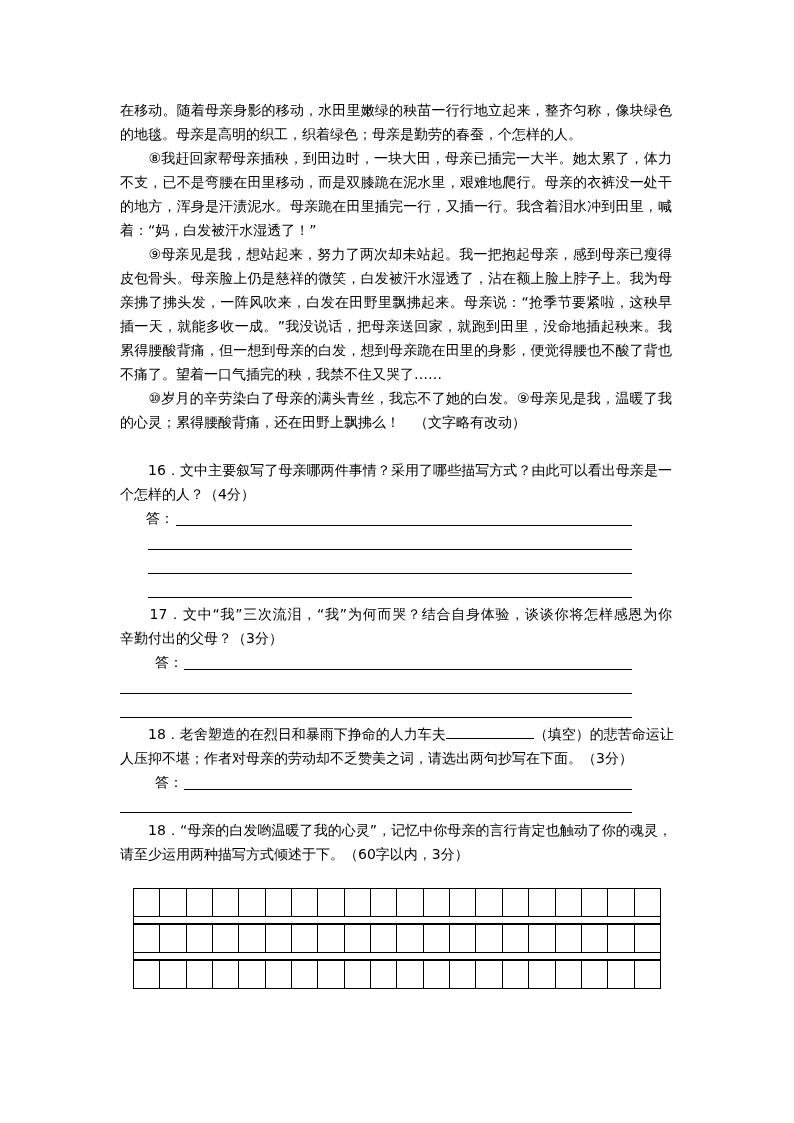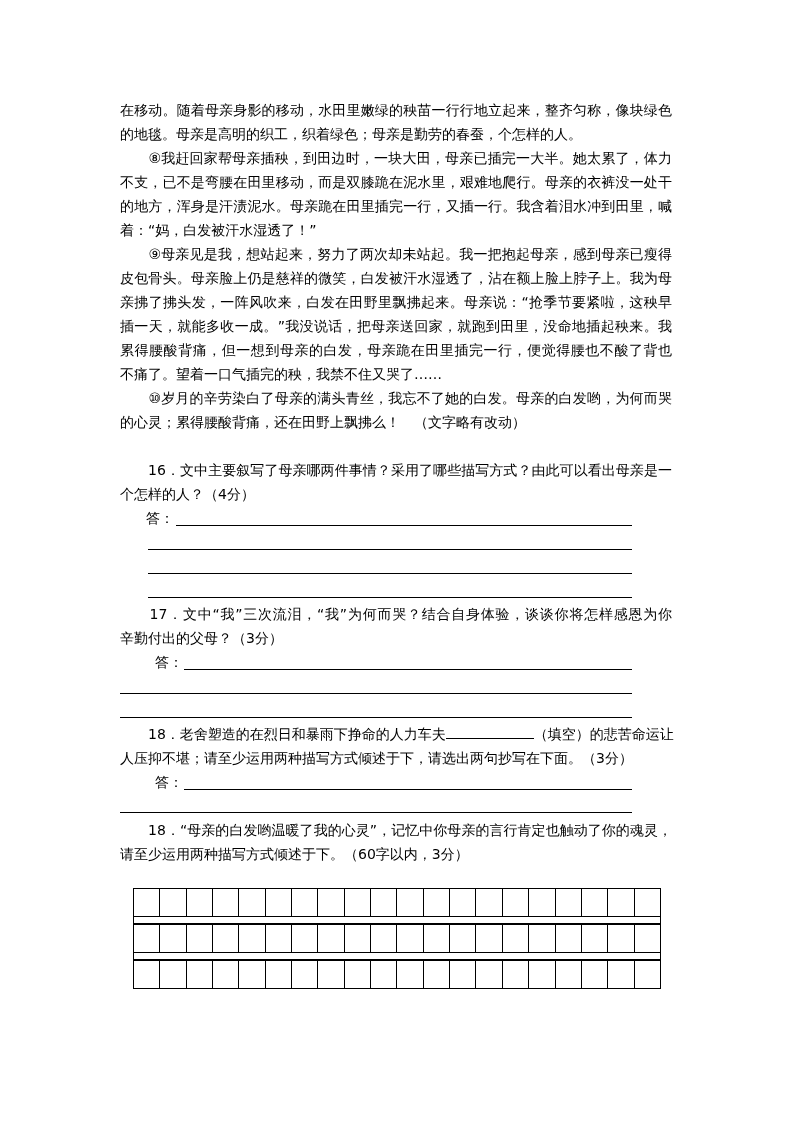--- a/index.html
+++ b/index.html
@@ -29,23 +29,23 @@
     <div class="line" style="top:102px">在移动。随着母亲身影的移动，水田里嫩绿的秧苗一行行地立起来，整齐匀称，像块绿色</div>
     <div class="line last" style="top:126px">的地毯。母亲是高明的织工，织着绿色；母亲是勤劳的春蚕，个怎样的人。</div>
     <div class="line" style="top:150px">　　⑧我赶回家帮母亲插秧，到田边时，一块大田，母亲已插完一大半。她太累了，体力</div>
     <div class="line" style="top:174px">不支，已不是弯腰在田里移动，而是双膝跪在泥水里，艰难地爬行。母亲的衣裤没一处干</div>
     <div class="line" style="top:198px">的地方，浑身是汗渍泥水。母亲跪在田里插完一行，又插一行。我含着泪水冲到田里，喊</div>
     <div class="line last" style="top:222px">着：“妈，白发被汗水湿透了！”</div>
     <div class="line" style="top:246px">　　⑨母亲见是我，想站起来，努力了两次却未站起。我一把抱起母亲，感到母亲已瘦得</div>
     <div class="line" style="top:270px">皮包骨头。母亲脸上仍是慈祥的微笑，白发被汗水湿透了，沾在额上脸上脖子上。我为母</div>
     <div class="line" style="top:294px">亲拂了拂头发，一阵风吹来，白发在田野里飘拂起来。母亲说：“抢季节要紧啦，这秧早</div>
     <div class="line" style="top:318px">插一天，就能多收一成。”我没说话，把母亲送回家，就跑到田里，没命地插起秧来。我</div>
-    <div class="line" style="top:342px">累得腰酸背痛，但一想到母亲的白发，母亲跪在田里插完一行，便觉得腰也不酸了背也</div>
+    <div class="line" style="top:342px">累得腰酸背痛，但一想到母亲的白发，想到母亲跪在田里的身影，便觉得腰也不酸了背也</div>
     <div class="line last" style="top:366px">不痛了。望着一口气插完的秧，我禁不住又哭了……</div>
-    <div class="line" style="top:390px">　　⑩岁月的辛劳染白了母亲的满头青丝，我忘不了她的白发。母亲的白发哟，为何而哭</div>
+    <div class="line" style="top:390px">　　⑩岁月的辛劳染白了母亲的满头青丝，我忘不了她的白发。⑨母亲见是我，温暖了我</div>
     <div class="line last" style="top:414px">的心灵；累得腰酸背痛，还在田野上飘拂么！　（文字略有改动）</div>
   </div>
 
   <div>
     <div class="line" style="top:462px">　　16．文中主要叙写了母亲哪两件事情？采用了哪些描写方式？由此可以看出母亲是一</div>
     <div class="line last" style="top:486px">个怎样的人？（4分）</div>
     <div class="ans-label" style="left:146px; top:510px">答：</div>
     <div class="rule" style="left:176px; width:456px; top:525px"></div>
     <div class="rule" style="left:148px; width:484px; top:549px"></div>
     <div class="rule" style="left:148px; width:484px; top:573px"></div>
@@ -58,21 +58,21 @@
     <div class="ans-label" style="left:155px; top:654px">答：</div>
     <div class="rule" style="left:184px; width:448px; top:669px"></div>
     <div class="rule" style="left:120px; width:512px; top:693px"></div>
     <div class="rule" style="left:120px; width:512px; top:717px"></div>
   </div>
 
   <div>
     <div class="line last" style="top:726px; text-align:left">
       <span>　　18．老舍塑造的在烈日和暴雨下挣命的人力车夫</span><span class="blank"></span><span>（填空）的悲苦命运让</span>
     </div>
-    <div class="line last" style="top:750px">人压抑不堪；请至少运用两种描写方式倾述于下，请选出两句抄写在下面。（3分）</div>
+    <div class="line last" style="top:750px">人压抑不堪；作者对母亲的劳动却不乏赞美之词，请选出两句抄写在下面。（3分）</div>
     <div class="ans-label" style="left:155px; top:774px">答：</div>
     <div class="rule" style="left:184px; width:448px; top:789px"></div>
     <div class="rule" style="left:120px; width:512px; top:812px"></div>
   </div>
 
   <div>
     <div class="line" style="top:822px">　　18．“母亲的白发哟温暖了我的心灵”，记忆中你母亲的言行肯定也触动了你的魂灵，</div>
     <div class="line last" style="top:846px">请至少运用两种描写方式倾述于下。（60字以内，3分）</div>
 
     <div class="grid" id="answer-grid" style="top:888px">

